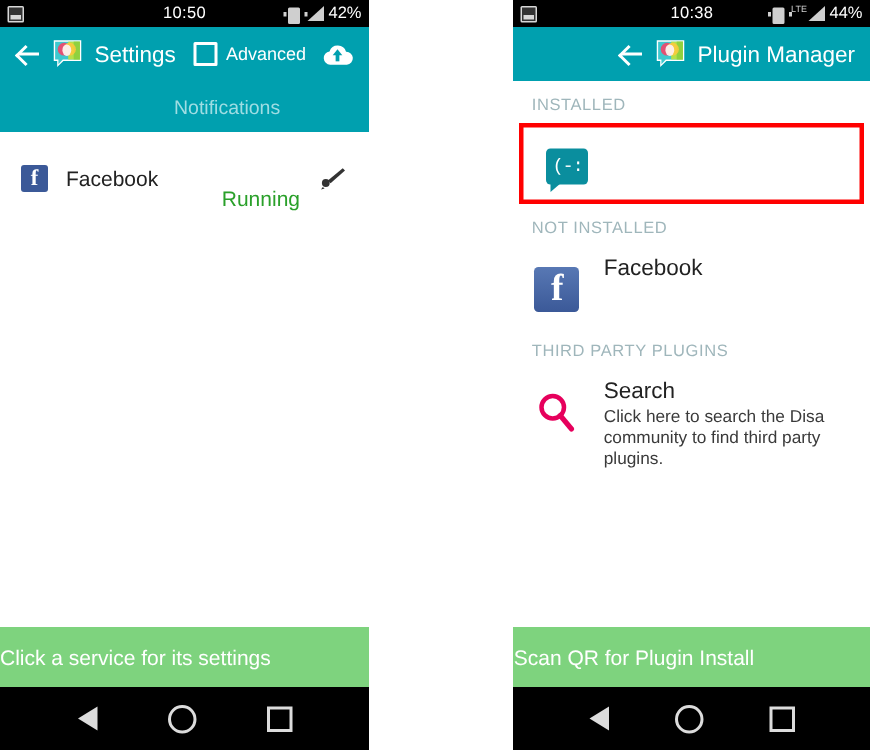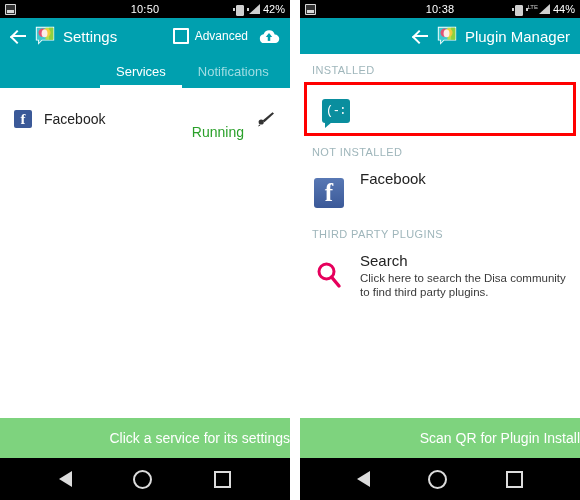--- a/index.html
+++ b/index.html
@@ -10,20 +10,21 @@
   body {
     width: 580px;
     height: 500px;
     font-family: "Liberation Sans", sans-serif;
     overflow: hidden;
   }
   .screens {
     display: flex;
     width: 580px;
     height: 500px;
+    gap: 44px;
   }
   .phone {
     position: relative;
     display: flex;
     flex-direction: column;
     height: 500px;
     background: #ffffff;
     overflow: hidden;
   }
   .phone.left  { width: 290px; }
@@ -349,21 +350,21 @@
   }
 
   
   .greenbar {
     flex: 0 0 auto;
     height: 40px;
     background: #7ed37e;
     color: #ffffff;
     display: flex;
     align-items: center;
-    justify-content: flex-end;
+    justify-content: flex-start;
     font-size: 14px;
   }
 
   
   .navbar {
     flex: 0 0 auto;
     height: 42px;
     background: #000000;
     display: flex;
     align-items: center;
@@ -429,23 +430,20 @@
           <svg viewBox="0 0 24 18" width="22" height="16" aria-hidden="true">
             <path d="M19 17H6.5A5 5 0 0 1 6 7.05 6.5 6.5 0 0 1 18.4 7.4 4.8 4.8 0 0 1 19 17Z" fill="#ffffff"></path>
             <path d="M12 5.5 L15.6 10 H8.4 Z" fill="#00A0AF"></path>
             <rect x="10.6" y="9.5" width="2.8" height="5" fill="#00A0AF"></rect>
           </svg>
         </div>
       </div>
     </div>
 
     <div class="tabbar">
-      <div class="tab active">
-        <span>Services</span>
-      </div>
       <div class="tab">
         <span>Notifications</span>
       </div>
     </div>
 
     <div class="content">
 
       <div class="svc-row">
         <div class="fb-icon">f</div>
         <div class="svc-name">Facebook</div>

